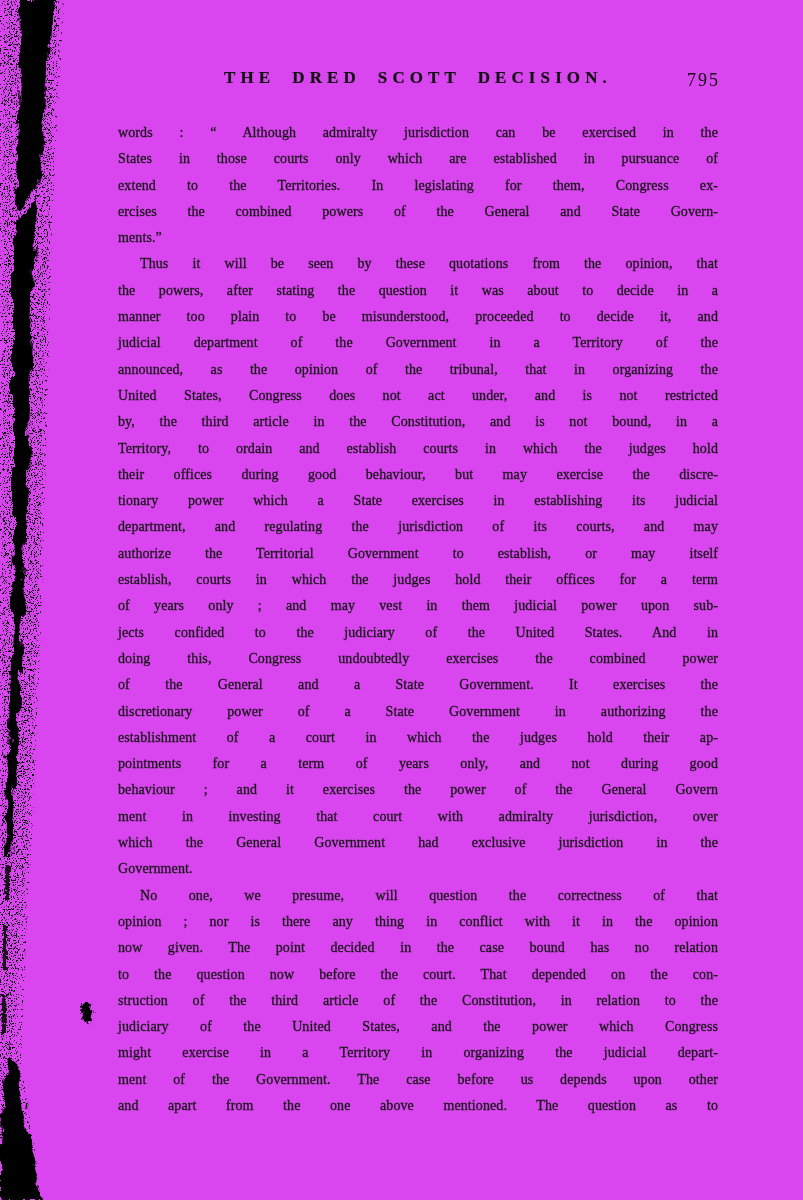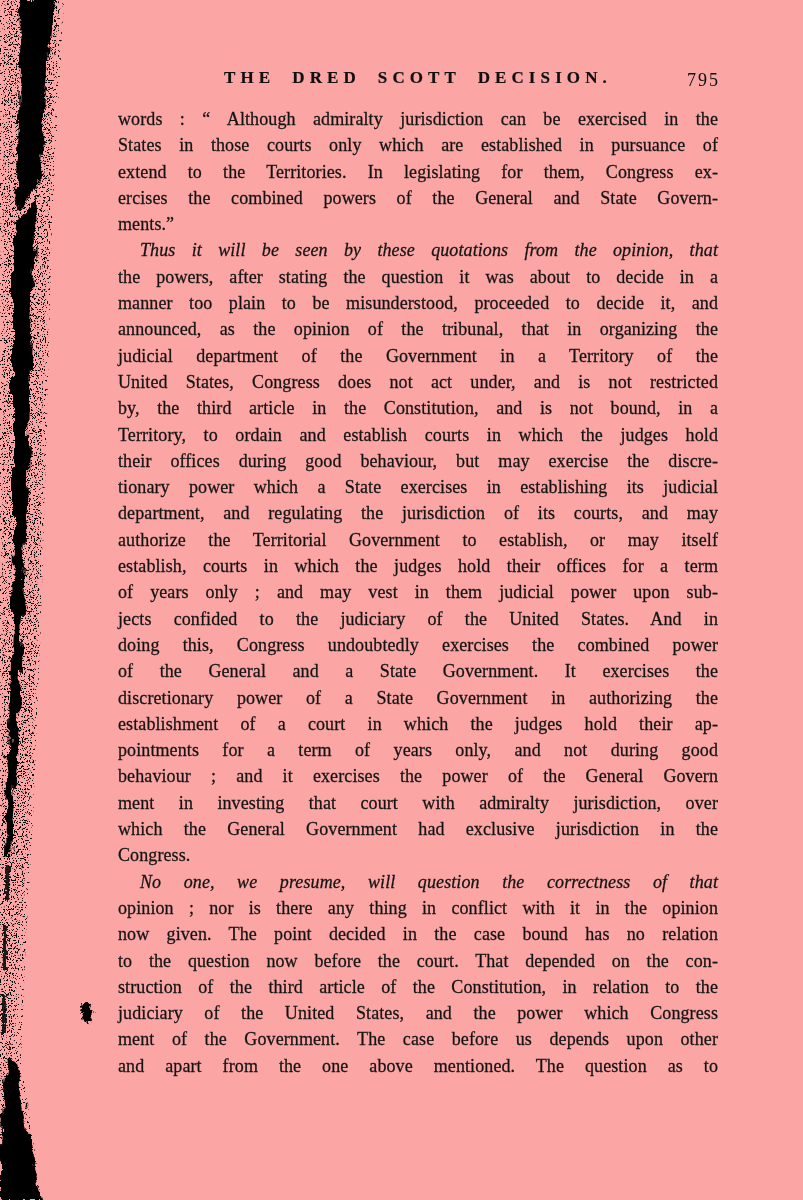--- a/index.html
+++ b/index.html
@@ -11,21 +11,21 @@
     width: 803px;
     height: 1200px;
     position: relative;
     overflow: hidden;
     font-family: "Liberation Serif", "DejaVu Serif", serif;
     color: #121212;
   }
   .scan-page {
     position: absolute;
     inset: 0;
-    background: #fca5a5;
+    background: #d946ef;
   }
   .binding-svg {
     position: absolute;
     left: 0;
     top: 0;
     width: 130px;
     height: 1200px;
     pointer-events: none;
   }
   .page-header {
@@ -48,43 +48,42 @@
     position: absolute;
     right: -2px;
     top: 2px;
     font-size: 18px;
     letter-spacing: 2px;
     font-weight: normal;
     color: #0d0d0d;
   }
   .page-body {
     position: absolute;
-    top: 106px;
+    top: 120px;
     left: 118px;
     width: 600px;
-    font-size: 18px;
+    font-size: 14px;
     line-height: 26.3px;
     color: #131313;
     -webkit-text-stroke: 0.28px #1a1a1a;
     letter-spacing: 0.1px;
   }
   .para { margin: 0; padding: 0; }
   .line {
     text-align: justify;
     text-align-last: justify;
     height: 26.3px;
     overflow: visible;
   }
   .line.short {
     text-align: center;
     text-align-last: left;
   }
   .para.indent .line:first-child {
     text-indent: 22px;
-    font-style: italic;
   }
 </style>
 </head>
 <body>
 
 <div class="scan-page">
 
   <svg class="binding-svg" viewBox="0 0 130 1200" width="130" height="1200" xmlns="http://www.w3.org/2000/svg">
     <defs>
       <filter id="rough" x="-60%" y="-10%" width="220%" height="120%">
@@ -136,47 +135,48 @@
         <div class="line">words : “ Although admiralty jurisdiction can be exercised in the</div>
         <div class="line">States in those courts only which are established in pursuance of</div>
         <div class="line">extend to the Territories.  In legislating for them, Congress ex-</div>
         <div class="line">ercises the combined powers of the General and State Govern-</div>
         <div class="line short">ments.”</div>
       </div>
       <div class="para indent">
         <div class="line">Thus it will be seen by these quotations from the opinion, that</div>
         <div class="line">the powers, after stating the question it was about to decide in a</div>
         <div class="line">manner too plain to be misunderstood, proceeded to decide it, and</div>
+        <div class="line">judicial department of the Government in a Territory of the</div>
         <div class="line">announced, as the opinion of the tribunal, that in organizing the</div>
-        <div class="line">judicial department of the Government in a Territory of the</div>
         <div class="line">United States, Congress does not act under, and is not restricted</div>
         <div class="line">by, the third article in the Constitution, and is not bound, in a</div>
         <div class="line">Territory, to ordain and establish courts in which the judges hold</div>
         <div class="line">their offices during good behaviour, but may exercise the discre-</div>
         <div class="line">tionary power which a State exercises in establishing its judicial</div>
         <div class="line">department, and regulating the jurisdiction of its courts, and may</div>
         <div class="line">authorize the Territorial Government to establish, or may itself</div>
         <div class="line">establish, courts in which the judges hold their offices for a term</div>
         <div class="line">of years only ; and may vest in them judicial power upon sub-</div>
         <div class="line">jects confided to the judiciary of the United States.  And in</div>
         <div class="line">doing this, Congress undoubtedly exercises the combined power</div>
         <div class="line">of the General and a State Government.  It exercises the</div>
         <div class="line">discretionary power of a State Government in authorizing the</div>
         <div class="line">establishment of a court in which the judges hold their ap-</div>
         <div class="line">pointments for a term of years only, and not during good</div>
         <div class="line">behaviour ; and it exercises the power of the General Govern</div>
         <div class="line">ment in investing that court with admiralty jurisdiction, over</div>
         <div class="line">which the General Government had exclusive jurisdiction in the</div>
-        <div class="line short">Congress.</div>
+        <div class="line short">Government.</div>
       </div>
       <div class="para indent">
         <div class="line">No one, we presume, will question the correctness of that</div>
         <div class="line">opinion ; nor is there any thing in conflict with it in the opinion</div>
         <div class="line">now given.  The point decided in the case bound has no relation</div>
         <div class="line">to the question now before the court.  That depended on the con-</div>
         <div class="line">struction of the third article of the Constitution, in relation to the</div>
         <div class="line">judiciary of the United States, and the power which Congress</div>
+        <div class="line">might exercise in a Territory in organizing the judicial depart-</div>
         <div class="line">ment of the Government.  The case before us depends upon other</div>
         <div class="line">and apart from the one above mentioned.  The question as to</div>
       </div>
     </div>
 
 </div>
 
 </body></html>

